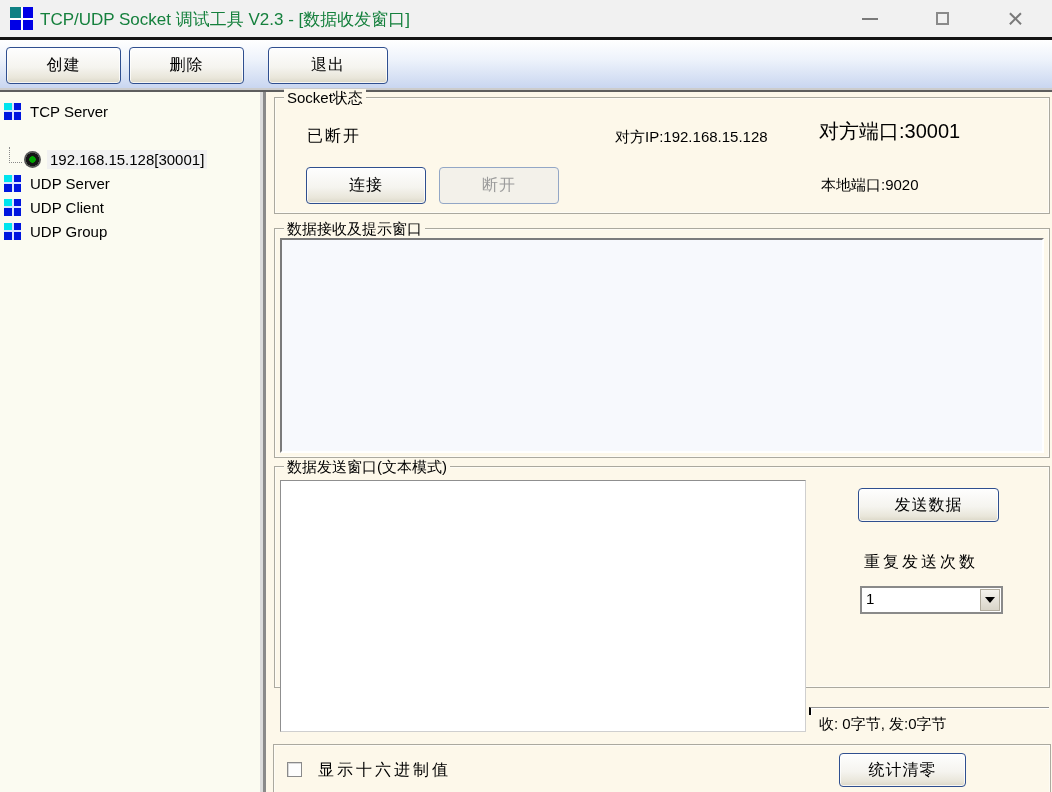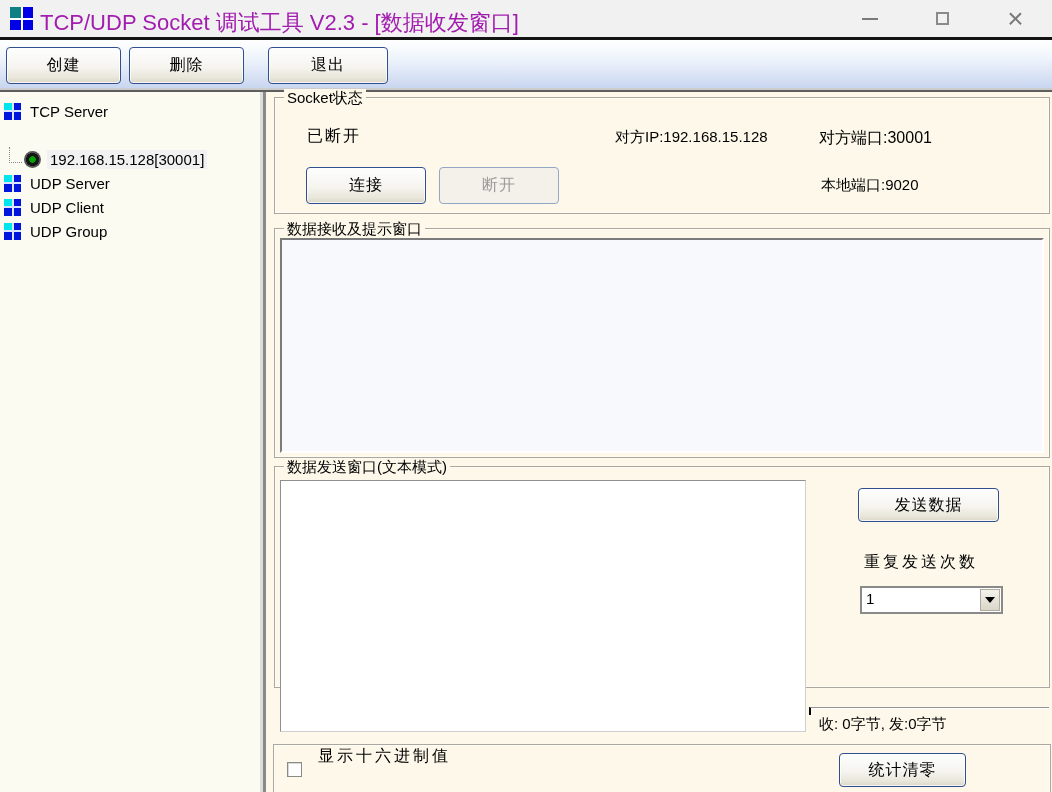--- a/index.html
+++ b/index.html
@@ -5,21 +5,21 @@
   * { margin:0; padding:0; box-sizing:border-box; }
   html,body { width:1052px; height:792px; overflow:hidden; }
   body { font-family:"Liberation Sans", sans-serif; color:#000; background:#FDF8EA; position:relative; }
 
   
   .titlebar { position:absolute; top:0; left:0; right:0; height:37px; background:#F1F1F1; }
   .app-icon { position:absolute; left:10px; top:7px; width:23px; height:23px;
               display:grid; grid-template-columns:1fr 1fr; grid-template-rows:1fr 1fr; gap:2px; background:#fff; }
   .app-icon i { background:#0000E6; }
   .app-icon i.teal { background:#0E8084; }
-  .title { position:absolute; left:40px; top:8px; font-size:22px; color:#a21caf; white-space:nowrap; }
+  .title { position:absolute; left:40px; top:8px; font-size:17px; color:#15803d; white-space:nowrap; }
   .win-controls { position:absolute; right:0; top:0; height:37px; display:flex; }
   .wc { width:73px; height:37px; display:flex; align-items:center; justify-content:center; cursor:default; }
   .glyph-min { width:16px; height:0; border-top:2px solid #7a7a7a; }
   .glyph-max { width:13px; height:13px; border:2px solid #8a8a8a; }
   .glyph-close { font-size:28px; color:#7a7a7a; line-height:20px; font-weight:300; }
 
   .sep-black { position:absolute; top:37px; left:0; right:0; height:3px; background:#141414; }
 
   
   .toolbar { position:absolute; top:40px; left:0; right:0; height:48px;
@@ -56,21 +56,21 @@
 
   
   .right-panel { position:absolute; top:92px; left:266px; right:0; bottom:0; background:#FDF8EA; }
   .groupbox { position:absolute; border:1px solid #ABA99F; box-shadow:inset 0 0 0 1px rgba(255,255,255,.5); }
   .grouplabel { position:absolute; top:-9px; left:9px; background:#FDF8EA; padding:0 3px;
                 font-size:15px; white-space:nowrap; }
 
   .socket-group { left:8px; top:5px; width:776px; height:117px; }
   .status-text { position:absolute; left:32px; top:28px; font-size:16px; letter-spacing:2px; }
   .peer-ip     { position:absolute; left:340px; top:30px; font-size:15px; }
-  .peer-port   { position:absolute; left:544px; top:30px; font-size:16px; }
+  .peer-port   { position:absolute; left:544px; top:20px; font-size:20px; }
   .local-port  { position:absolute; left:546px; top:78px; font-size:15px; }
   .connect-btn    { left:31px;  top:69px; width:120px; height:37px; }
   .disconnect-btn { left:164px; top:69px; width:120px; height:37px; }
 
   .receive-group { left:8px; top:136px; width:776px; height:230px; }
   .recv-area { position:absolute; left:5px; top:9px; right:5px; bottom:4px; background:#F7F9FD;
                border-top:2px solid #7b7b7b; border-left:2px solid #7b7b7b;
                border-bottom:2px solid #ffffff; border-right:2px solid #ffffff;
                font-size:15px; overflow:hidden; resize:none; outline:none; }
 
@@ -89,21 +89,21 @@
   .combo .arrow { width:0; height:0; border-left:5px solid transparent; border-right:5px solid transparent;
                   border-top:6px solid #000; }
   .stats { position:absolute; left:534px; top:240px; right:0; bottom:0;
            border-top:1px solid #949494; border-left:2px solid #000000;
            box-shadow:inset 1px 1px 0 #ffffff;
            font-size:15px; padding:7px 0 0 8px; white-space:nowrap; }
 
   .bottom-group { left:7px; top:652px; width:778px; height:150px; }
   .checkbox { position:absolute; left:13px; top:17px; width:15px; height:15px;
               background:#fdfdfd; border:1px solid #8a8a8a; box-shadow:inset 1px 1px 0 #d8d8d8; }
-  .hex-label { position:absolute; left:44px; top:1px; font-size:16px; letter-spacing:3px; white-space:nowrap; }
+  .hex-label { position:absolute; left:44px; top:15px; font-size:16px; letter-spacing:3px; white-space:nowrap; }
   .clear-btn { left:565px; top:8px; width:127px; height:34px; }
 </style>
 </head>
 <body>
 
 <div>
 
   <div class="titlebar">
     <div class="app-icon">
       <i class="teal"></i>

